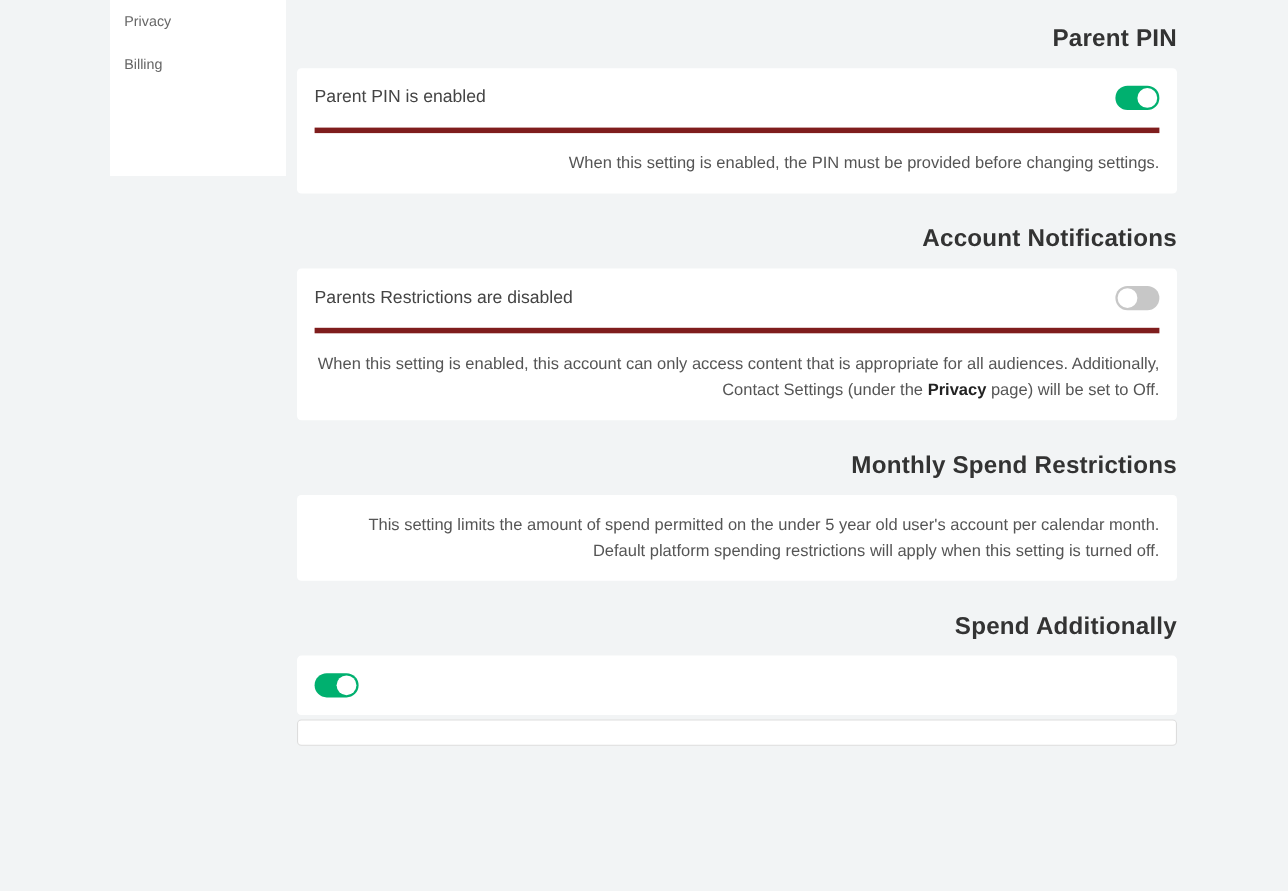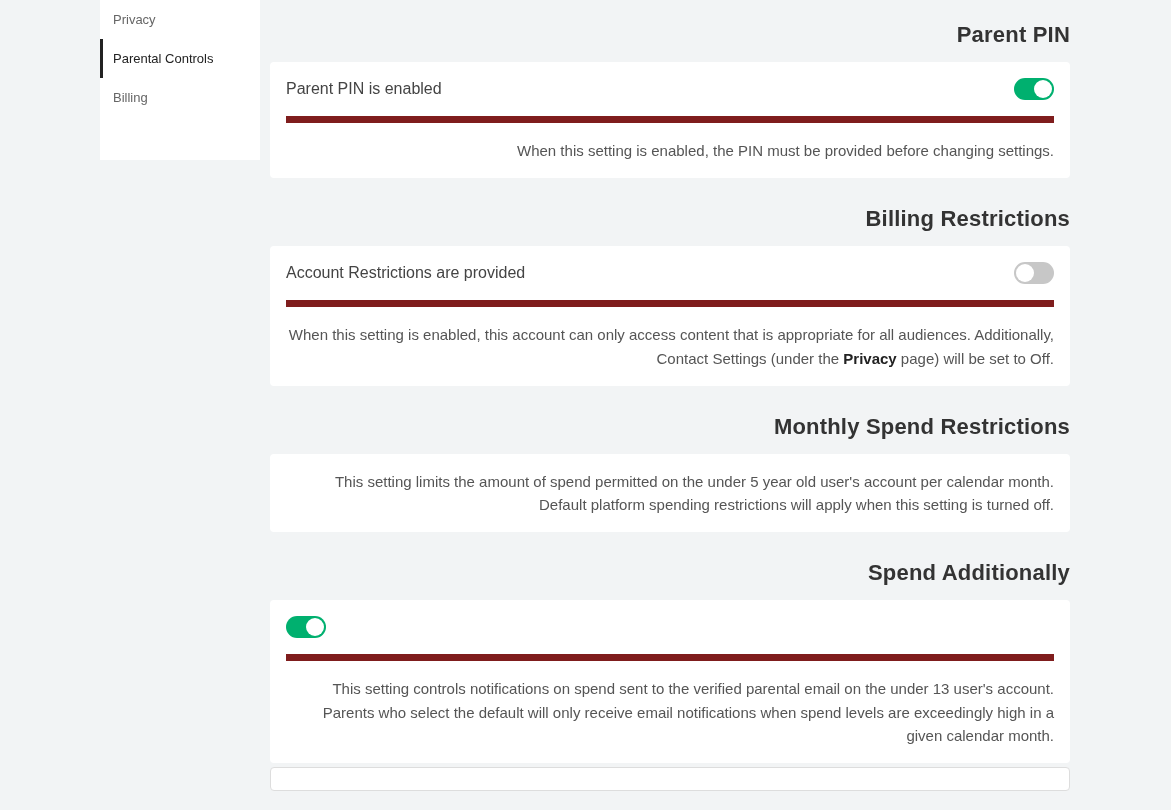--- a/index.html
+++ b/index.html
@@ -58,21 +58,21 @@
 .card {
   background: #fff;
   border-radius: 4px;
   padding: 0 16px;
 }
 .toggle-row {
   display: flex;
   align-items: center;
   justify-content: space-between;
   padding: 16px 0;
-  border-bottom: 7px solid #7f1d1d;
+  border-bottom: 5px solid #7f1d1d;
 }
 .toggle-row:last-child {
   border-bottom: none;
 }
 .toggle-label {
   font-size: 16px;
   color: #444;
 }
 .toggle {
   width: 40px;
@@ -126,44 +126,43 @@
   color: #555;
   margin-top: 4px;
 }
 </style>
 </head>
 <body>
 
 <div class="layout">
   <div class="sidebar">
     <div class="sidebar-item">Privacy</div>
-    <div class="sidebar-item active">Parental Controls</div>
     <div class="sidebar-item">Billing</div>
   </div>
 
   <div class="main">
 
     <div class="section">
       <h2 class="section-heading">Parent PIN</h2>
       <div class="card">
         <div class="toggle-row">
           <span class="toggle-label">Parent PIN is enabled</span>
           <div class="toggle on">
             <div class="toggle-knob"></div>
           </div>
         </div>
         <div class="description-row">When this setting is enabled, the PIN must be provided before changing settings.</div>
       </div>
     </div>
 
     <div class="section">
-      <h2 class="section-heading">Billing Restrictions</h2>
+      <h2 class="section-heading">Account Notifications</h2>
       <div class="card">
         <div class="toggle-row">
-          <span class="toggle-label">Account Restrictions are provided</span>
+          <span class="toggle-label">Parents Restrictions are disabled</span>
           <div class="toggle off">
             <div class="toggle-knob"></div>
           </div>
         </div>
         <div class="description-row"><span>When this setting is enabled, this account can only access content that is appropriate for all audiences. Additionally, Contact Settings (under the </span><span class="bold">Privacy</span><span> page) will be set to Off.</span></div>
       </div>
     </div>
 
     <div class="section">
       <h2 class="section-heading">Monthly Spend Restrictions</h2>
@@ -173,21 +172,20 @@
     </div>
 
     <div class="section">
       <h2 class="section-heading">Spend Additionally</h2>
       <div class="card">
         <div class="toggle-row">
           <div class="toggle on">
             <div class="toggle-knob"></div>
           </div>
         </div>
-        <div class="description-row">This setting controls notifications on spend sent to the verified parental email on the under 13 user's account. Parents who select the default will only receive email notifications when spend levels are exceedingly high in a given calendar month.</div>
       </div>
       <div class="select-row">
         
         
       </div>
     </div>
 
   </div>
 </div>
 

